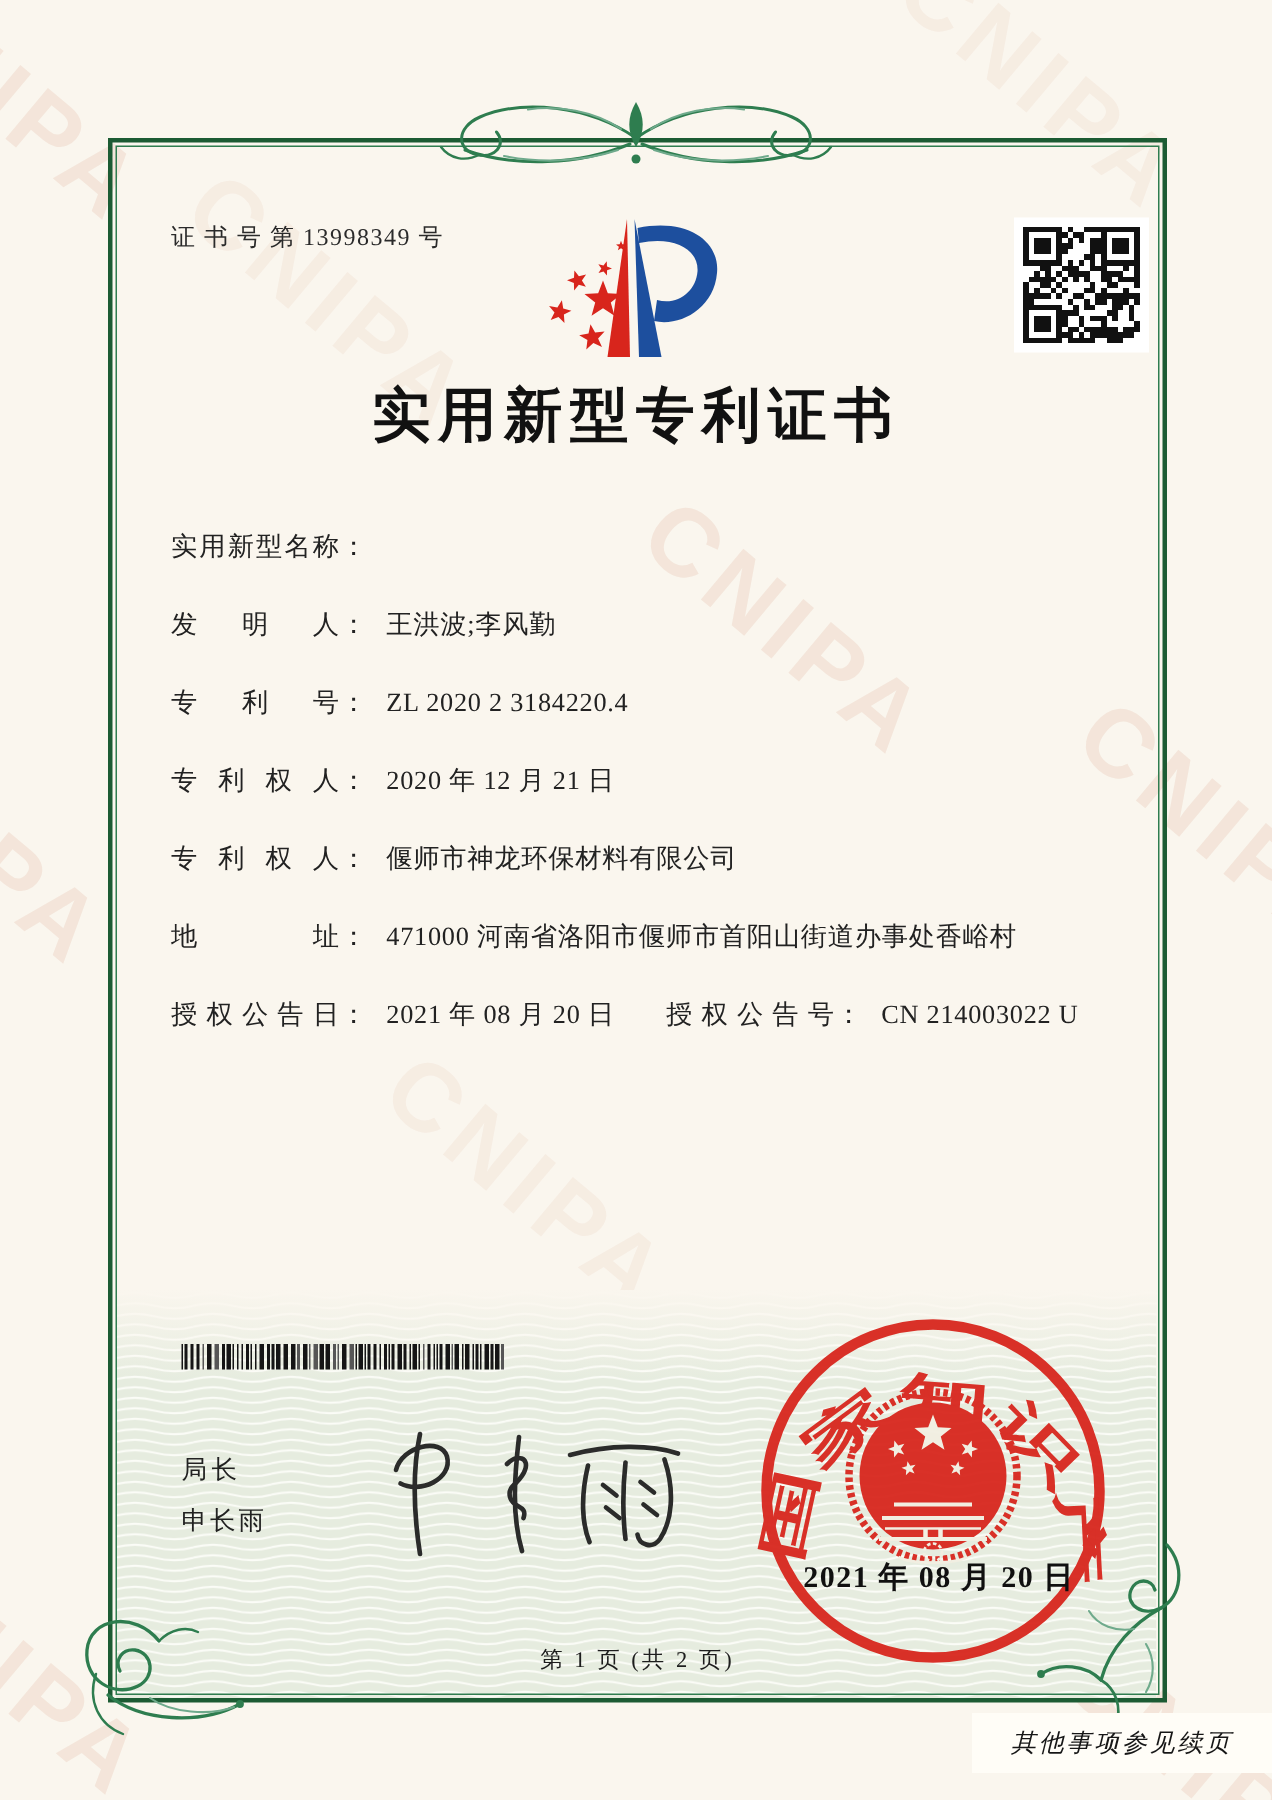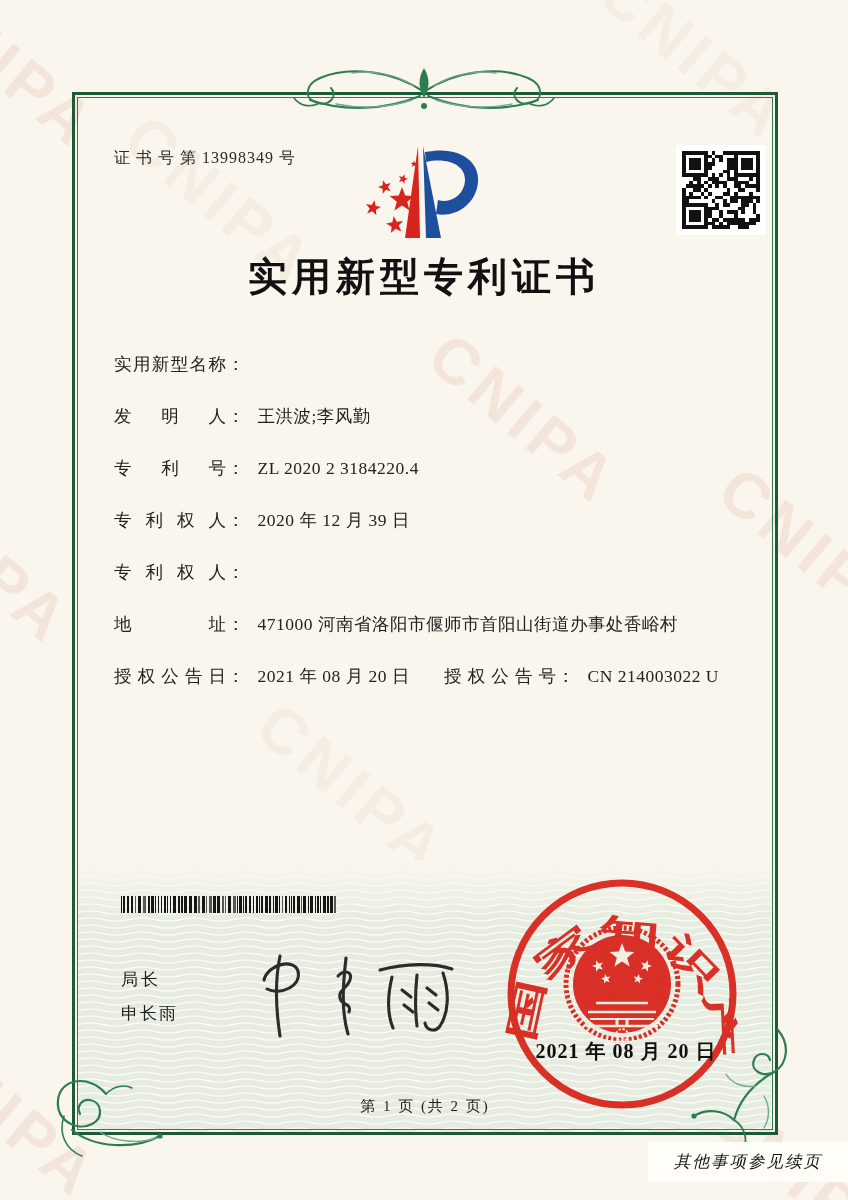--- a/index.html
+++ b/index.html
@@ -362,25 +362,26 @@
       <span class="fvalue">王洪波;李风勤</span>
     </div>
     <div class="frow">
       <span class="flabel">专利号</span>
         <span class="fcolon">：</span>
       <span class="fvalue">ZL 2020 2 3184220.4</span>
     </div>
     <div class="frow">
       <span class="flabel">专利权人</span>
         <span class="fcolon">：</span>
-      <span class="fvalue">2020 年 12 月 39 日</span>
+      <span class="fvalue">2020 年 12 月 21 日</span>
     </div>
     <div class="frow">
       <span class="flabel">专利权人</span>
         <span class="fcolon">：</span>
+      <span class="fvalue">偃师市神龙环保材料有限公司</span>
     </div>
     <div class="frow">
       <span class="flabel">地址</span>
         <span class="fcolon">：</span>
       <span class="fvalue">471000  河南省洛阳市偃师市首阳山街道办事处香峪村</span>
     </div>
     <div class="frow">
       <span class="grp grp1">
         <span class="flabel">授权公告日</span>
           <span class="fcolon">：</span>

